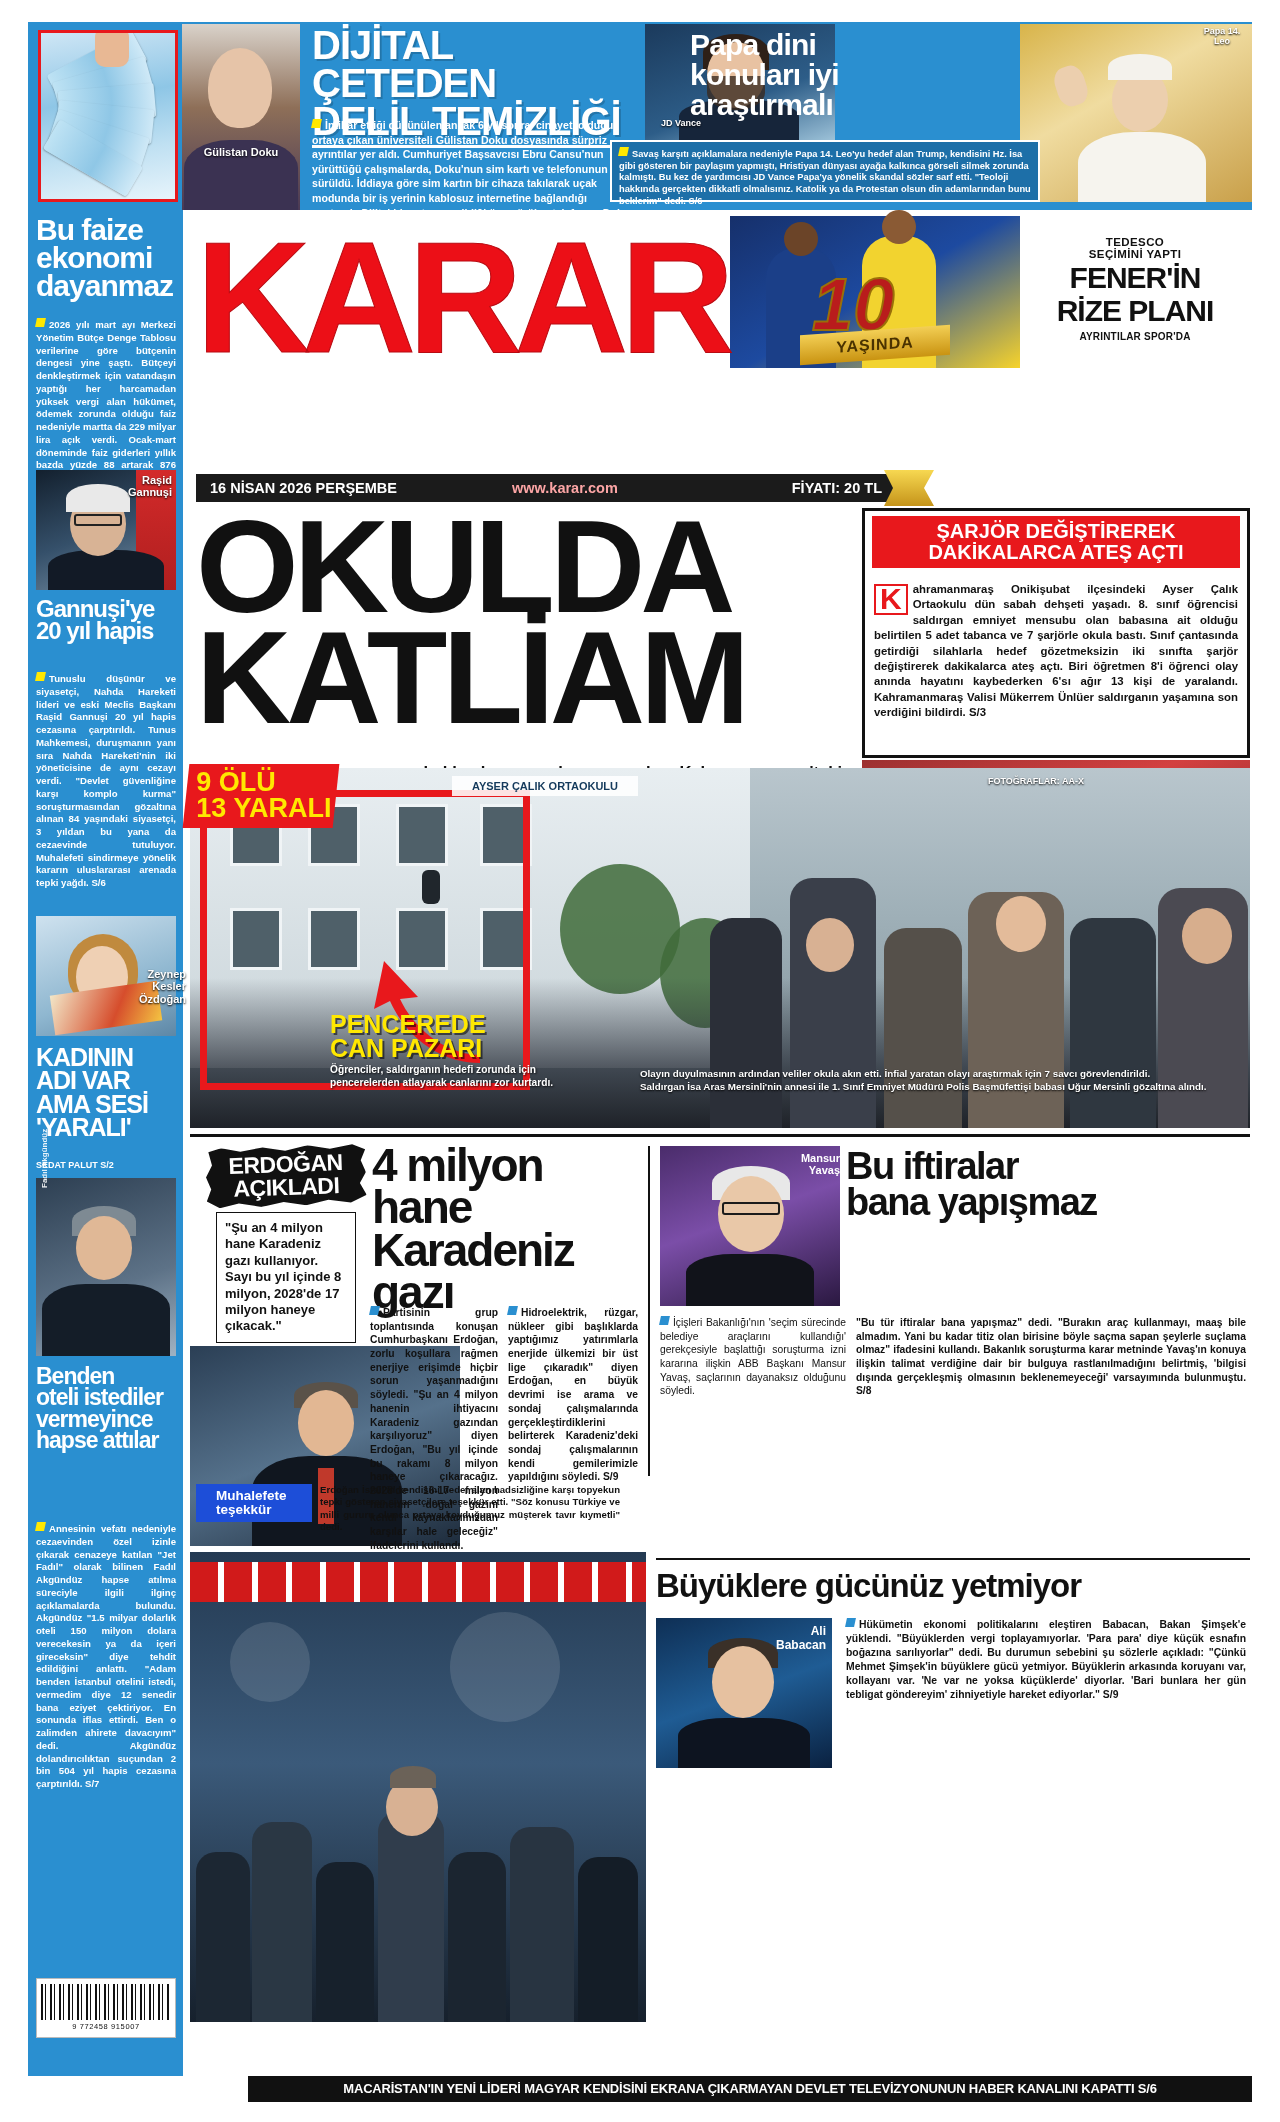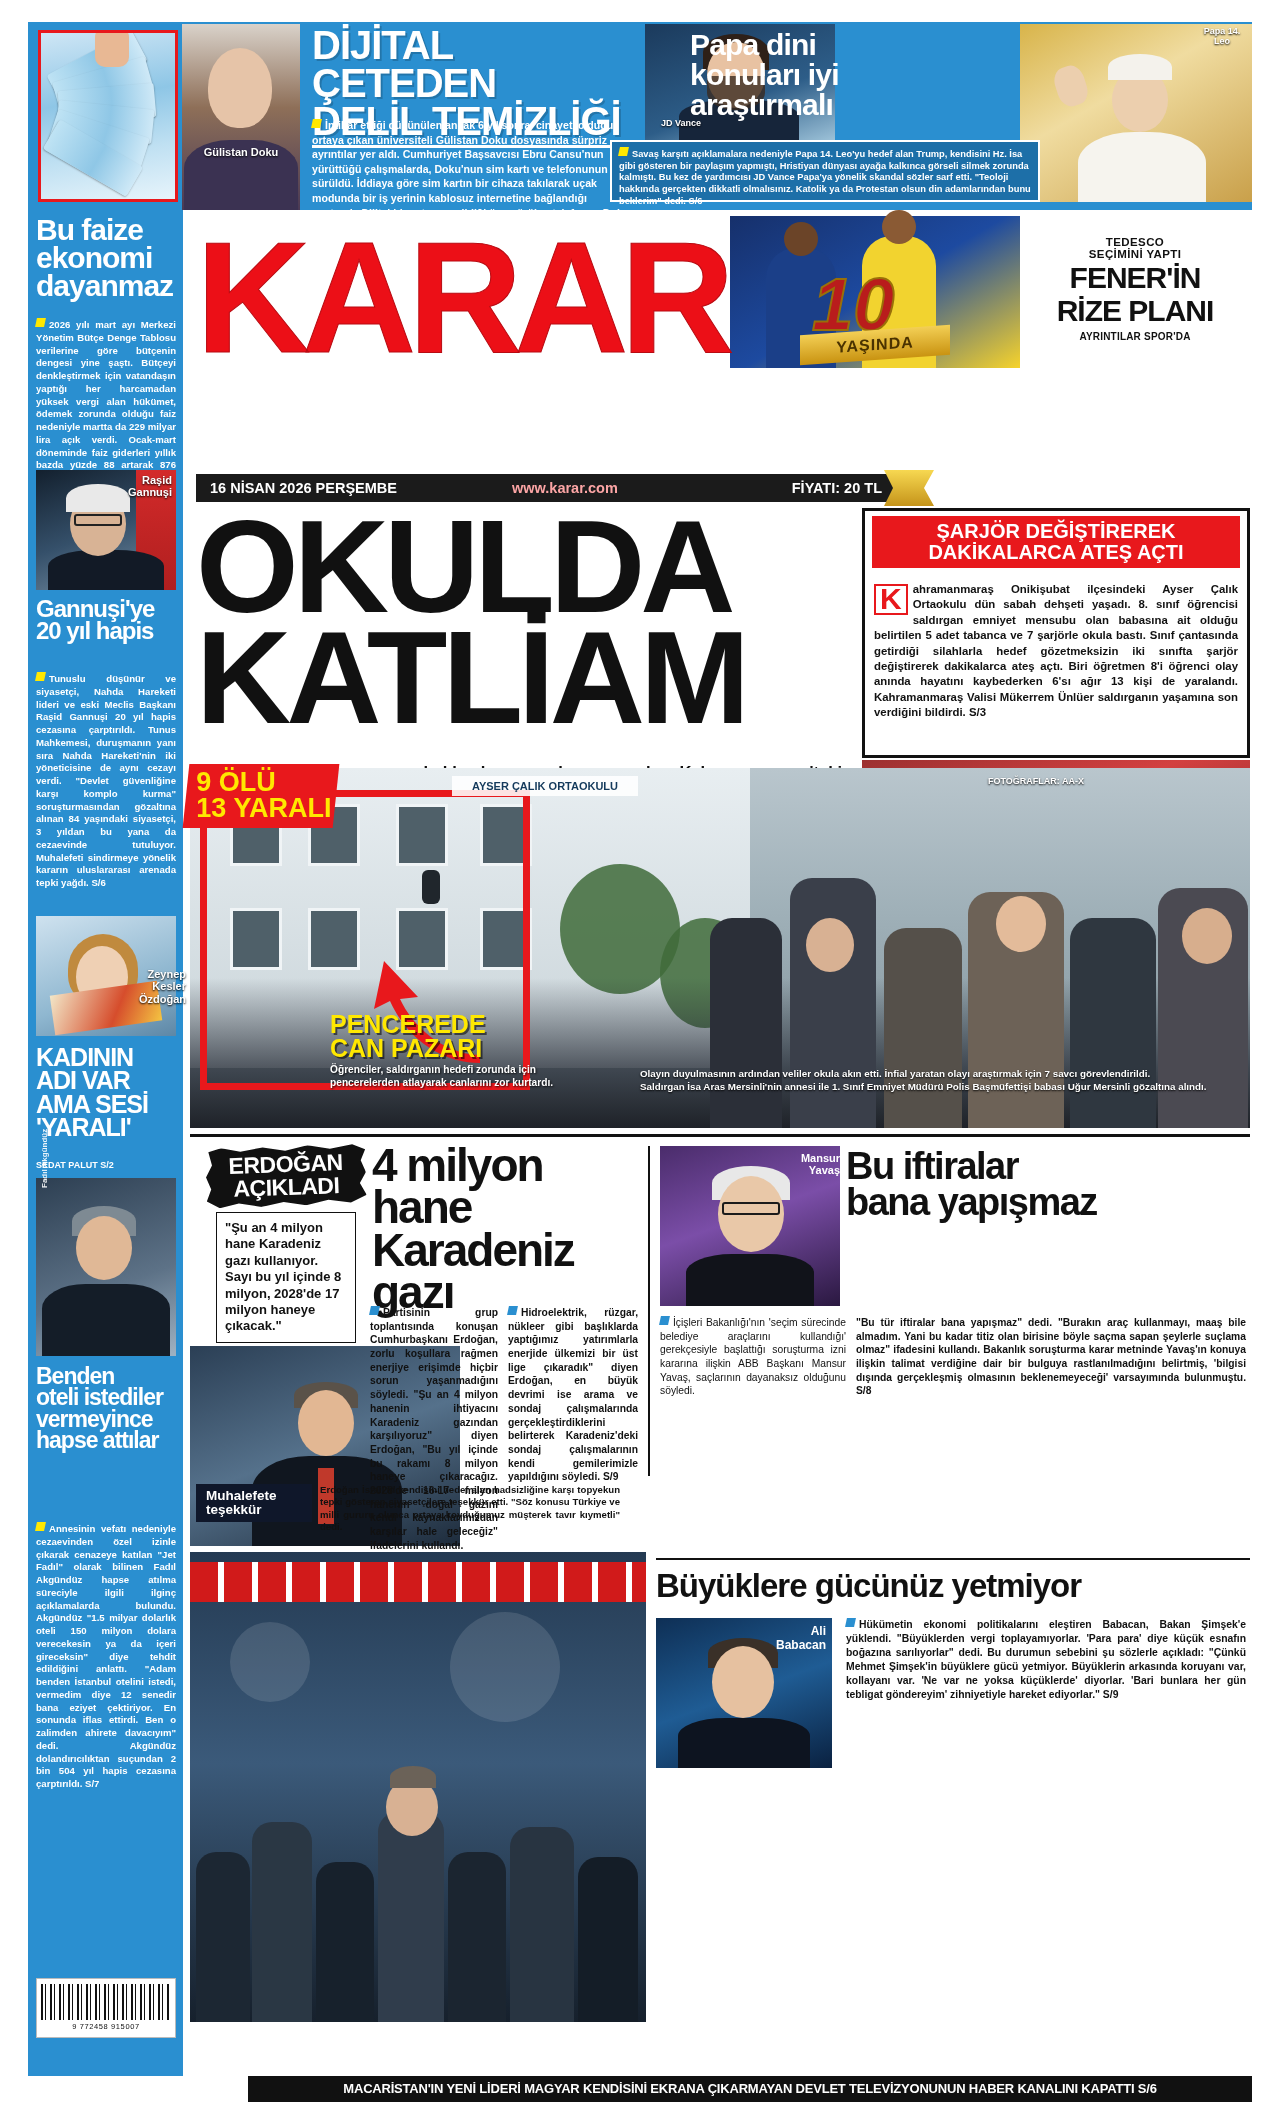--- a/index.html
+++ b/index.html
@@ -257,22 +257,22 @@
       font-size:13px; font-weight:700; line-height:1.26;}
   #erd-photo{ position:absolute; left:190px; top:1346px; width:270px; height:200px;
       background:linear-gradient(160deg,#2b3f55,#55718b 50%,#1d2b3b);}
   #erd-photo .head{position:absolute;left:108px;top:44px;width:56px;height:66px;
       border-radius:50%;background:#e2b793;}
   #erd-photo .hair{position:absolute;left:104px;top:36px;width:64px;height:26px;
       border-radius:50% 50% 0 0;background:#5a5249;}
   #erd-photo .suit{position:absolute;left:62px;bottom:0;width:150px;height:90px;
       background:#10161f;border-radius:38% 38% 0 0;}
   #erd-photo .tie{position:absolute;left:128px;bottom:22px;width:16px;height:56px;background:#c0392b;}
-  #muhalefet{ position:absolute; left:196px; top:1484px; width:116px; background:#0f172a;
-      color:#fff; font-size:13.5px; font-weight:900; line-height:1.02; padding:5px 10px;
+  #muhalefet{ position:absolute; left:196px; top:1484px; width:116px; background:#1d4ed8;
+      color:#fff; font-size:13.5px; font-weight:900; line-height:1.02; padding:5px 20px;
       font-family:"Liberation Sans Narrow","Liberation Sans",sans-serif;}
   #muhalefet-cap{ position:absolute; left:320px; top:1484px; width:300px; font-size:9.6px;
       line-height:1.3; font-weight:700; text-align:justify;}
 
   #erd-head{ position:absolute; left:372px; top:1144px; width:268px; }
   #erd-head .l{ font-size:46px; font-weight:900; line-height:.92; letter-spacing:-2px;
       font-family:"Liberation Sans Narrow","Liberation Sans",sans-serif;}
   #erd-body1{ position:absolute; left:370px; top:1306px; width:128px; font-size:10.3px;
       line-height:1.33; font-weight:700; text-align:justify;}
   #erd-body2{ position:absolute; left:508px; top:1306px; width:130px; font-size:10.3px;

